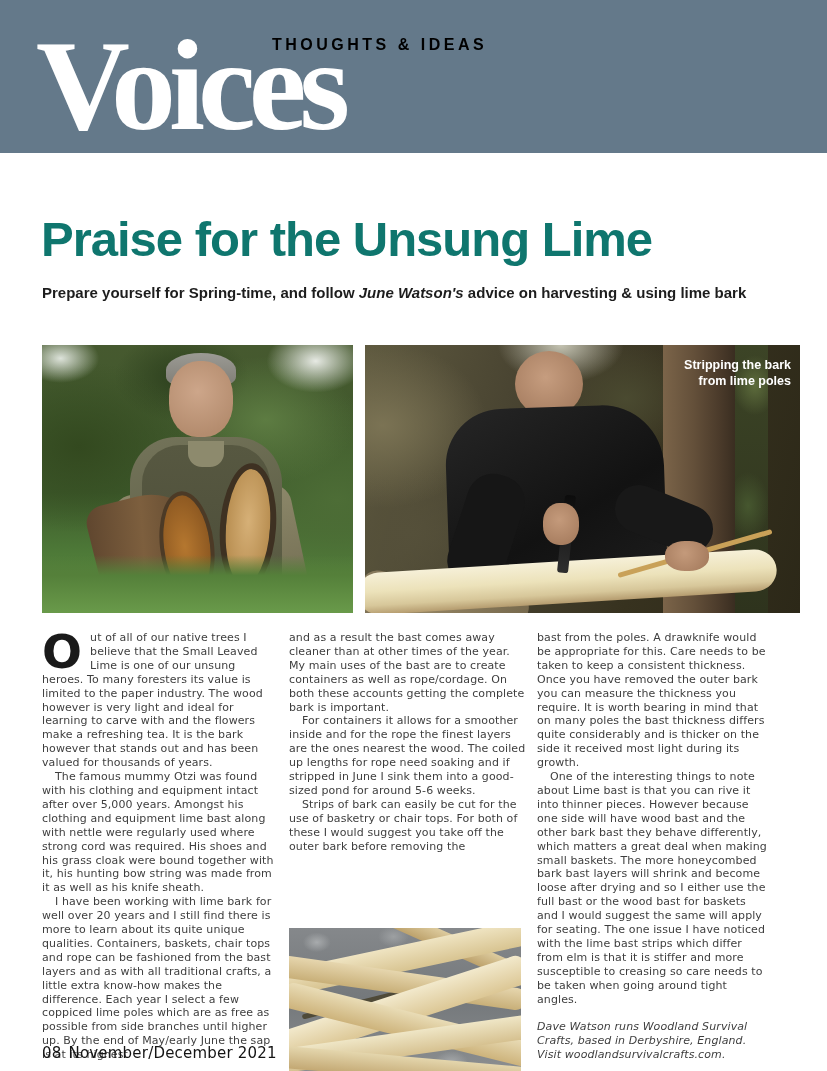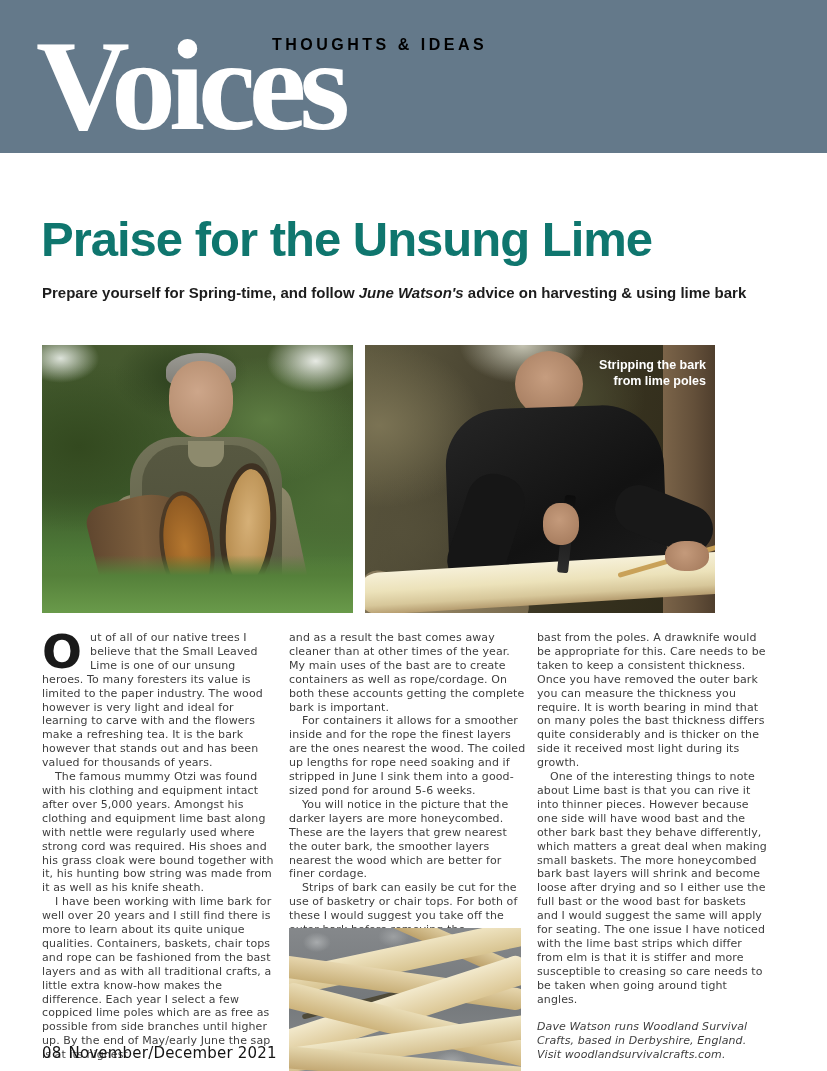--- a/index.html
+++ b/index.html
@@ -37,21 +37,21 @@
   .standfirst {
     position:absolute; left:42px; top:284px; width:740px;
     font-family:"Liberation Sans", sans-serif;
     font-size:15px; font-weight:bold; color:#1d1d1d;
   }
   .standfirst em { font-style:italic; }
 
   
   .photo { position:absolute; top:345px; height:268px; overflow:hidden; }
   .photo-left  { left:42px;  width:311px; }
-  .photo-right { left:365px; width:350px; }
+  .photo-right { left:365px; width:435px; }
 
   
   .pl-foliage { position:absolute; inset:0;
     background:
       radial-gradient(70px 45px at 88% 6%, #e7eae4 0%, rgba(231,234,228,0) 70%),
       radial-gradient(55px 35px at 6% 5%, #dde3da 0%, rgba(221,227,218,0) 70%),
       radial-gradient(120px 85px at 72% 28%, #5d7c42 0%, rgba(93,124,66,0) 75%),
       radial-gradient(150px 110px at 12% 38%, #33491f 0%, rgba(51,73,31,0) 78%),
       radial-gradient(170px 130px at 95% 58%, #4d6d36 0%, rgba(77,109,54,0) 80%),
       radial-gradient(90px 60px at 45% 12%, #2c3f1d 0%, rgba(44,63,29,0) 75%),
@@ -243,21 +243,20 @@
 
   <div class="bodycopy">
     <div class="col col1">
       <p><span class="dropcap">O</span><span>ut of all of our native trees I believe that the Small Leaved Lime is one of our unsung heroes. To many foresters its value is limited to the paper industry. The wood however is very light and ideal for learning to carve with and the flowers make a refreshing tea. It is the bark however that stands out and has been valued for thousands of years.</span></p>
       <p>The famous mummy Otzi was found with his clothing and equipment intact after over 5,000 years. Amongst his clothing and equipment lime bast along with nettle were regularly used where strong cord was required. His shoes and his grass cloak were bound together with it, his hunting bow string was made from it as well as his knife sheath.</p>
       <p>I have been working with lime bark for well over 20 years and I still find there is more to learn about its quite unique qualities. Containers, baskets, chair tops and rope can be fashioned from the bast layers and as with all traditional crafts, a little extra know-how makes the difference. Each year I select a few coppiced lime poles which are as free as possible from side branches until higher up. By the end of May/early June the sap is at its highest</p>
     </div>
     <div class="col col2">
       <p>and as a result the bast comes away cleaner than at other times of the year. My main uses of the bast are to create containers as well as rope/cordage. On both these accounts getting the complete bark is important.</p>
       <p>For containers it allows for a smoother inside and for the rope the finest layers are the ones nearest the wood. The coiled up lengths for rope need soaking and if stripped in June I sink them into a good-sized pond for around 5-6 weeks.</p>
-      <p>You will notice in the picture that the darker layers are more honeycombed. These are the layers that grew nearest the outer bark, the smoother layers nearest the wood which are better for finer cordage.</p>
       <p>Strips of bark can easily be cut for the use of basketry or chair tops. For both of these I would suggest you take off the outer bark before removing the</p>
     </div>
     <div class="col col3">
       <p>bast from the poles. A drawknife would be appropriate for this. Care needs to be taken to keep a consistent thickness. Once you have removed the outer bark you can measure the thickness you require. It is worth bearing in mind that on many poles the bast thickness differs quite considerably and is thicker on the side it received most light during its growth.</p>
       <p>One of the interesting things to note about Lime bast is that you can rive it into thinner pieces. However because one side will have wood bast and the other bark bast they behave differently, which matters a great deal when making small baskets. The more honeycombed bark bast layers will shrink and become loose after drying and so I either use the full bast or the wood bast for baskets and I would suggest the same will apply for seating. The one issue I have noticed with the lime bast strips which differ from elm is that it is stiffer and more susceptible to creasing so care needs to be taken when going around tight angles.</p>
       <p class="credit">Dave Watson runs Woodland Survival Crafts, based in Derbyshire, England. Visit woodlandsurvivalcrafts.com.</p>
     </div>
   </div>
 
   <div class="photo-strips">

